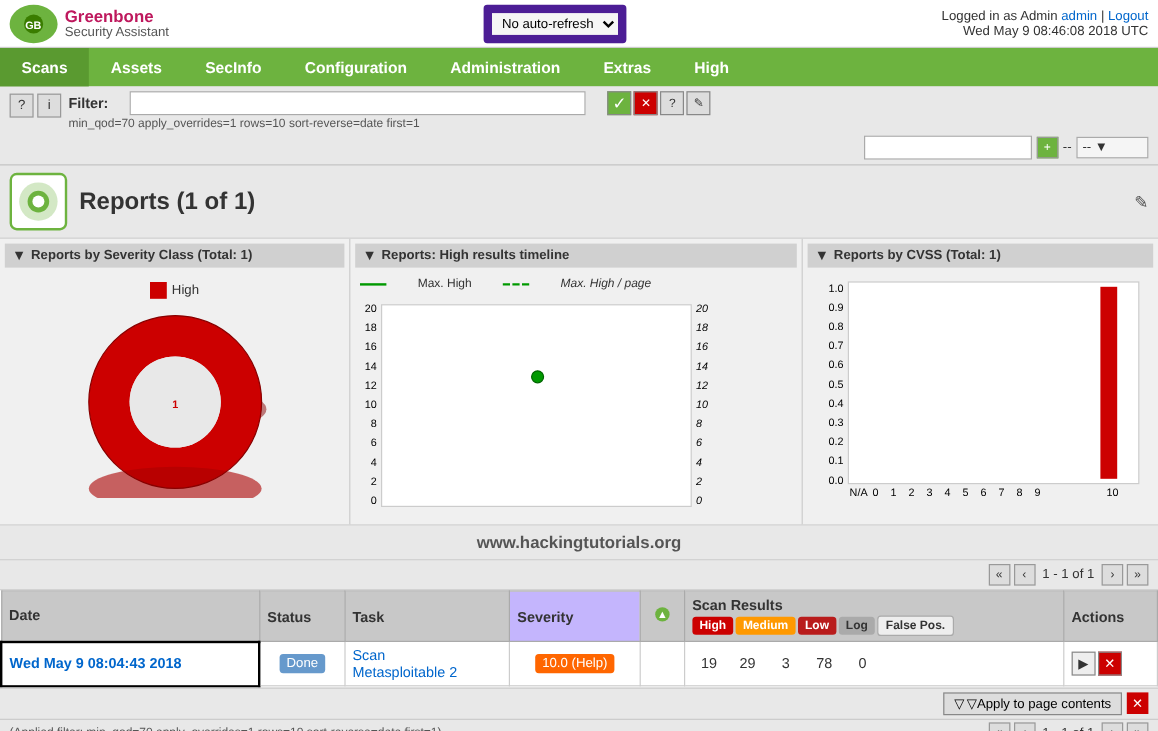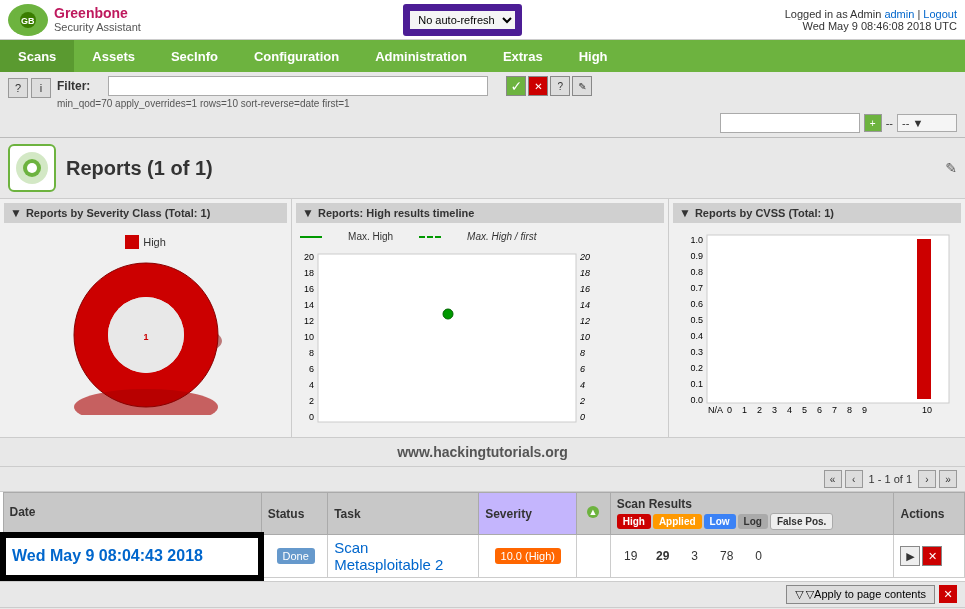--- a/index.html
+++ b/index.html
@@ -65,21 +65,21 @@
     .date-link { color: #0066cc; text-decoration: none; font-weight: bold; }
     .status-done { background: #6699cc; color: #fff; padding: 2px 6px; border-radius: 3px; font-size: 11px; display: inline-block; }
     .task-link { color: #0066cc; text-decoration: none; }
     .severity-high { background: #ff6600; color: #fff; padding: 2px 6px; border-radius: 3px; font-size: 11px; display: inline-block; }
 
     
     .scan-results-header { display: flex; align-items: center; gap: 2px; }
     .sr-badge { padding: 2px 6px; border-radius: 3px; color: #fff; font-size: 10px; font-weight: bold; }
     .sr-high { background: #cc0000; }
     .sr-medium { background: #ff9900; }
-    .sr-low { background: #3b82f6; }
+    .sr-low { background: #b91c1c; }
     .sr-log { background: #aaa; color: #333; }
     .sr-false { background: #eee; color: #333; border: 1px solid #aaa; }
 
     
     .action-btns { display: flex; gap: 2px; align-items: center; }
     .act-btn { width: 20px; height: 20px; border: 1px solid #888; cursor: pointer; display: flex; align-items: center; justify-content: center; font-size: 11px; }
     .act-resume { background: #eee; color: #333; }
     .act-delete { background: #cc0000; color: #fff; }
 
     
@@ -208,21 +208,21 @@
   <div class="chart-panel" style="flex:1.3;border-right:1px solid #ccc;padding:4px;">
     <div class="chart-header">
       <span class="chart-toggle">▼</span>
       <span>Reports: High results timeline</span>
     </div>
     <div id="timeline-area">
       <div class="tl-legend">
         <span class="solid-line"></span>
         <span>Max. High</span>
         <span class="dashed-line"></span>
-        <em style="font-style:italic;">Max. High / first</em>
+        <em style="font-style:italic;">Max. High / page</em>
       </div>
       <svg width="290" height="180" viewBox="0 0 290 180">
 
         <text x="14" y="14" text-anchor="end" font-size="9">20</text>
         <text x="14" y="30" text-anchor="end" font-size="9">18</text>
         <text x="14" y="46" text-anchor="end" font-size="9">16</text>
         <text x="14" y="62" text-anchor="end" font-size="9">14</text>
         <text x="14" y="78" text-anchor="end" font-size="9">12</text>
         <text x="14" y="94" text-anchor="end" font-size="9">10</text>
         <text x="14" y="110" text-anchor="end" font-size="9">8</text>
@@ -312,48 +312,48 @@
         
         <svg width="14" height="14" viewBox="0 0 14 14">
             <circle cx="7" cy="7" r="6" fill="#6db33f"></circle>
             <text x="7" y="10" text-anchor="middle" font-size="8" fill="white">▲</text>
           </svg>
       </th>
       <th style="background:#c8c8c8;border:1px solid #aaa;padding:4px 6px;text-align:left;font-size:12px;">
         <div style="margin-bottom:2px;">Scan Results</div>
         <div class="scan-results-header">
           <span class="sr-badge sr-high">High</span>
-          <span class="sr-badge sr-medium">Applied</span>
+          <span class="sr-badge sr-medium">Medium</span>
           <span class="sr-badge sr-low">Low</span>
           <span class="sr-badge sr-log">Log</span>
           <span class="sr-badge sr-false">False Pos.</span>
         </div>
       </th>
       <th style="background:#c8c8c8;border:1px solid #aaa;padding:4px 6px;text-align:left;font-size:12px;">Actions</th>
     </tr>
   </thead>
   <tbody>
     <tr>
-      <td style="border:6px solid #000000;padding:4px 6px;font-size:16px;vertical-align:middle;">
+      <td style="border:2px solid #000000;padding:4px 6px;font-size:12px;vertical-align:middle;">
         <a href="#" class="date-link">Wed May 9 08:04:43 2018</a>
       </td>
       <td style="border:1px solid #ccc;padding:4px 6px;font-size:12px;vertical-align:middle;text-align:center;">
         <span class="status-done">Done</span>
       </td>
-      <td style="border:1px solid #ccc;padding:4px 6px;font-size:15px;vertical-align:middle;">
+      <td style="border:1px solid #ccc;padding:4px 6px;font-size:12px;vertical-align:middle;">
         <a href="#" class="task-link">Scan<br>Metasploitable 2</a>
       </td>
       <td style="border:1px solid #ccc;padding:4px 6px;font-size:12px;vertical-align:middle;text-align:center;">
-        <span class="severity-high">10.0 (High)</span>
+        <span class="severity-high">10.0 (Help)</span>
       </td>
       <td style="border:1px solid #ccc;padding:4px 6px;font-size:12px;vertical-align:middle;text-align:center;"></td>
       <td style="border:1px solid #ccc;padding:4px 6px;font-size:12px;vertical-align:middle;">
         <div style="display:flex;gap:4px;align-items:center;">
           <span style="text-align:center;min-width:28px;">19</span>
-          <span style="text-align:center;min-width:28px;font-weight:bold;">29</span>
+          <span style="text-align:center;min-width:28px;">29</span>
           <span style="text-align:center;min-width:28px;">3</span>
           <span style="text-align:center;min-width:28px;">78</span>
           <span style="text-align:center;min-width:28px;">0</span>
         </div>
       </td>
       <td style="border:1px solid #ccc;padding:4px 6px;font-size:12px;vertical-align:middle;">
         <div class="action-btns">
           <div class="act-btn act-resume" title="Resume">▶</div>
           <div class="act-btn act-delete" title="Delete">✕</div>
         </div>

